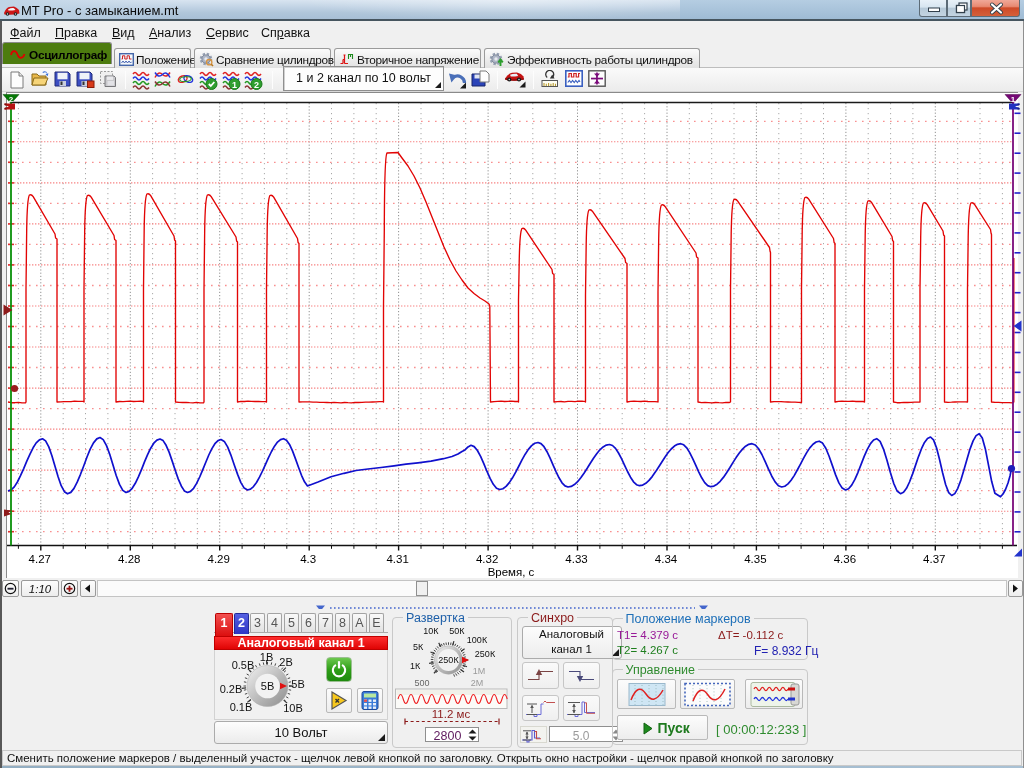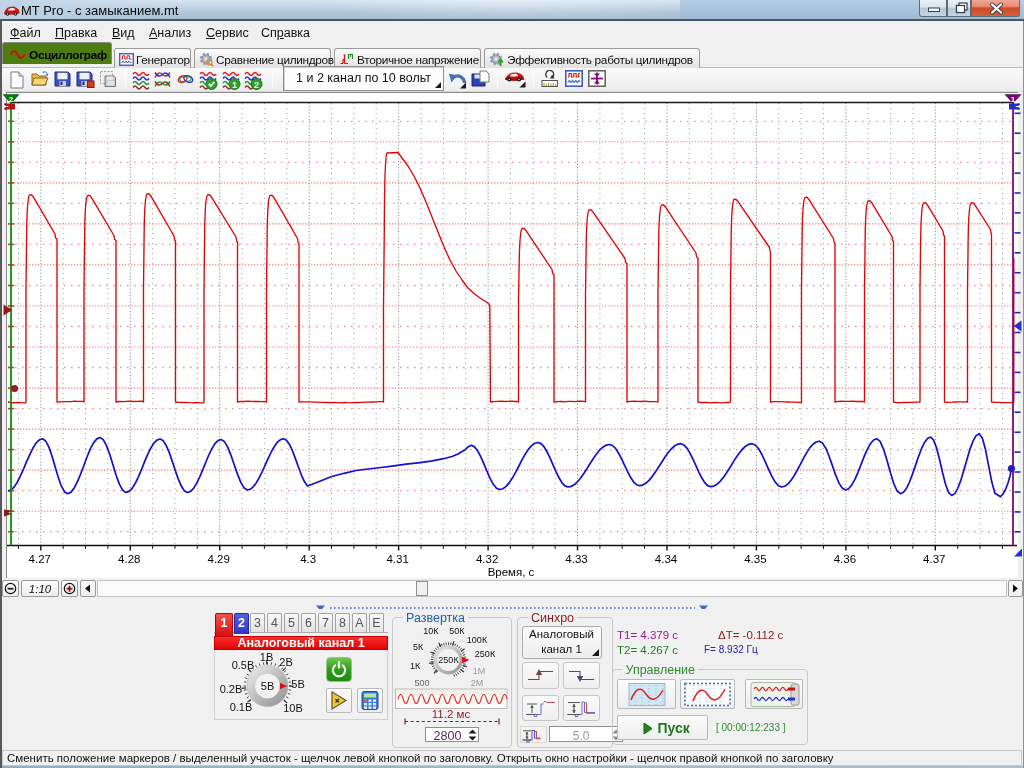--- a/index.html
+++ b/index.html
@@ -160,21 +160,21 @@
       <path d="M1,7 C2,2 6,2 7.5,6.5 C9,11 13,11 14.5,6" fill="none" stroke="#e00000" stroke-width="1.7"></path>
     </svg>
  <div class="txt" style="left:26px;top:4.5px">Осциллограф</div>
   </div>
 <div class="tab" style="left:114px;width:77px;">
  <svg style="left:4px;top:3.5px" width="15" height="13">
       <rect x="0.7" y="0.7" width="13.6" height="11.6" fill="#f4f7fb" stroke="#4466aa" stroke-width="1.4"></rect>
       <path d="M2.5,6 L3.5,6 3.5,2.8 5.8,2.8 5.8,6 8.1,6 8.1,2.8 10.4,2.8 10.4,6 12.5,6" fill="none" stroke="#cc2222" stroke-width="1"></path>
       <path d="M2.5,10 L4,8 5.5,10 7,8 8.5,10 10,8 11.5,10 12.5,8.8" fill="none" stroke="#3355aa" stroke-width="0.9"></path>
     </svg>
- <div class="txt" style="left:21px">Генератор</div>
+ <div class="txt" style="left:21px">Положение</div>
   </div>
 <div class="tab" style="left:194px;width:137px;">
  <svg style="left:4px;top:2.5px" width="15" height="15">
       <circle cx="7" cy="7" r="5.2" fill="none" stroke="#98a2b4" stroke-width="2.2" stroke-dasharray="2.4 1.7"></circle>
       <circle cx="7" cy="7" r="4.1" fill="#aeb6c6" stroke="#707a8e" stroke-width="0.8"></circle>
       <circle cx="7" cy="7" r="1.7" fill="#e8eaef"></circle>
       <circle cx="10.2" cy="10.2" r="2.7" fill="none" stroke="#d89440" stroke-width="1.3"></circle>
       <line x1="12.2" y1="12.2" x2="14" y2="14" stroke="#b87820" stroke-width="1.6"></line>
     </svg>
  <div class="txt" style="left:21px">Сравнение цилиндров</div>
@@ -620,20 +620,21 @@
           <rect x="15" y="10.5" width="3" height="2.4"></rect>
           <rect x="6" y="14" width="3" height="2.4"></rect>
           <rect x="10.5" y="14" width="3" height="2.4"></rect>
           <rect x="15" y="14" width="3" height="2.4"></rect>
           <rect x="6" y="17.5" width="3" height="2.4"></rect>
           <rect x="10.5" y="17.5" width="3" height="2.4"></rect>
           <rect x="15" y="17.5" width="3" height="2.4"></rect>
         </g>
         <rect x="6" y="10.5" width="3" height="2.4" fill="#e05050"></rect>
       </svg></div>
+<div id="chdrop">10 Вольт<div class="cornertri"></div></div>
 <div class="group" style="left:392px;top:7.5px;width:120px;height:131px;">
       <div class="gtitle" style="color:#1d5fa8">Развертка</div>
     </div>
 <svg class="abs" style="left:392px;top:7.5px" width="120" height="131" xmlns="http://www.w3.org/2000/svg">
       <defs>
         <linearGradient id="kg56" x1="0" y1="0" x2="1" y2="1">
           <stop offset="0" stop-color="#f2f2f2"></stop>
           <stop offset="0.5" stop-color="#bdbdbd"></stop>
           <stop offset="1" stop-color="#8d8d8d"></stop>
         </linearGradient>
@@ -708,21 +709,21 @@
 <div class="spin" style="left:424.5px;top:117.5px;width:54.5px;height:15.5px;">
 <div class="abs" style="left:0;top:1px;width:44px;text-align:center;font-size:12.5px;color:#5e1a5e;">2800</div>
 <svg class="abs" style="right:1px;top:1.5px" width="9" height="12">
         <polygon points="4.5,0.5 8.5,4.5 0.5,4.5" fill="#1a1a1a"></polygon>
         <polygon points="4.5,11.5 8.5,7.5 0.5,7.5" fill="#1a1a1a"></polygon>
       </svg>
     </div>
 <div class="group" style="left:517px;top:7.5px;width:96px;height:131px;">
       <div class="gtitle" style="color:#8b1a1a">Синхро</div>
     </div>
-<div class="abs" style="left:521.5px;top:16.5px;width:80px;height:33px;background:linear-gradient(180deg,#fcfcfc,#ededed);border:1px solid #ababab;border-radius:3px;font-size:11.5px;color:#111;text-align:center;line-height:15px;">Аналоговый<br>канал 1<div class="cornertri"></div></div>
+<div class="abs" style="left:521.5px;top:16.5px;width:100px;height:33px;background:linear-gradient(180deg,#fcfcfc,#ededed);border:1px solid #ababab;border-radius:3px;font-size:11.5px;color:#111;text-align:center;line-height:15px;">Аналоговый<br>канал 1<div class="cornertri"></div></div>
 <div class="syncbtn" style="left:521.5px;top:53px;width:37px;height:26.5px;"><svg width="35" height="25">
         <path d="M5,16.5 L16,16.5 L16,8.5 L30,8.5" fill="none" stroke="#7a4444" stroke-width="1.1"></path>
         <polygon points="16,6 12.8,12 19.2,12" fill="#7a4444"></polygon>
       </svg></div>
 <div class="syncbtn" style="left:563px;top:53px;width:37px;height:26.5px;"><svg width="35" height="25">
         <path d="M5,8.5 L16,8.5 L16,16.5 L30,16.5" fill="none" stroke="#4a4a7a" stroke-width="1.1"></path>
         <polygon points="16,19 12.8,13 19.2,13" fill="#4a4a7a"></polygon>
       </svg></div>
 <div class="syncbtn" style="left:521.5px;top:85.5px;width:37px;height:26.5px;"><svg width="35" height="25">
         <path d="M3,18.5 L11,18.5 L11,20.5 L14,20.5 L14,18.5 L18,18.5 L18,8 L20.5,8" fill="none" stroke="#6a6ad8" stroke-width="1"></path>
@@ -744,24 +745,27 @@
         <polygon points="6,4.5 4.4,7.5 7.6,7.5" fill="#555"></polygon>
         <polygon points="6,12.3 4.4,9.5 7.6,9.5" fill="#555"></polygon>
       </svg></div>
 <div class="spin" style="left:548.5px;top:117px;width:74px;height:15.5px;">
 <div class="abs" style="left:0;top:1.5px;width:40px;text-align:right;font-size:12px;color:#9a9a9a;">5.0</div>
 <svg class="abs" style="right:2px;top:1.5px" width="8" height="12">
         <polygon points="4,0.5 7.5,4.5 0.5,4.5" fill="#8a8a8a"></polygon>
         <polygon points="4,11.5 7.5,7.5 0.5,7.5" fill="#8a8a8a"></polygon>
       </svg>
     </div>
+<div class="group" style="left:611.5px;top:8.5px;width:196.5px;height:42px;">
+      <div class="gtitle" style="color:#1d6fb8">Положение маркеров</div>
+    </div>
 <div class="abs" style="left:617px;top:20px;font-size:11.5px;color:#971897;">T1=&nbsp;4.379 с</div>
 <div class="abs" style="left:718px;top:20px;font-size:11.5px;color:#8b1a1a;">ΔT=&nbsp;-0.112 с</div>
 <div class="abs" style="left:617px;top:35px;font-size:11.5px;color:#1e7e1e;">T2=&nbsp;4.267 с</div>
-<div class="abs" style="left:704px;top:35px;font-size:10px;color:#2222b2;">F=&nbsp;8.932 Гц</div>
+<div class="abs" style="left:754px;top:35px;font-size:12px;color:#2222b2;">F=&nbsp;8.932 Гц</div>
 <div class="group" style="left:611.5px;top:60px;width:196.5px;height:75.5px;">
       <div class="gtitle" style="color:#2e8b2e">Управление</div>
     </div>
 <div class="ctlbtn" style="left:616.5px;top:69.5px;width:59px;height:30.5px;"><svg width="57" height="29">
         <rect x="11" y="3.5" width="36" height="22" fill="#cfe6f4" stroke="#9ab8cc"></rect>
         <g stroke="#8aa" stroke-width="0.7" stroke-dasharray="1 2.2">
           <line x1="17" y1="5" x2="17" y2="25"></line>
           <line x1="24" y1="5" x2="24" y2="25"></line>
           <line x1="31" y1="5" x2="31" y2="25"></line>
           <line x1="38" y1="5" x2="38" y2="25"></line>
@@ -787,21 +791,21 @@
         <path d="M8,19 q1.7,-3 3.4,0 q1.7,3 3.4,0 q1.7,-3 3.4,0 q1.7,3 3.4,0 q1.7,-3 3.4,0 q1.7,3 3.4,0 q1.7,-3 3.4,0 q1.7,3 3.4,0 q1.7,-3 3.4,0 q1.7,3 3.4,0" fill="none" stroke="#2233dd" stroke-width="1.3"></path>
         <rect x="42" y="7.5" width="7" height="3" fill="#cc1111"></rect>
         <rect x="42" y="17.5" width="7" height="3" fill="#2233cc"></rect>
       </svg></div>
 <div class="ctlbtn" style="left:616.5px;top:105.5px;width:91.5px;height:25.5px;">
 <svg class="abs" style="left:24px;top:6px" width="12" height="14">
         <polygon points="2,1 2,12 10,6.5" fill="#1e8a1e" stroke="#126212"></polygon>
       </svg>
 <div class="abs" style="left:40px;top:4px;font-size:14px;font-weight:bold;color:#1e7a1e;">Пуск</div>
     </div>
-<div class="abs" style="left:716px;top:113px;font-size:10px;color:#2e8b2e;">[ 00:00:12:233 ]</div>
+<div class="abs" style="left:716px;top:113px;font-size:13px;color:#2e8b2e;">[ 00:00:12:233 ]</div>
 </div>
 
 <div id="statusbar" class="abs">
     <div>Сменить положение маркеров / выделенный участок - щелчок левой кнопкой по заголовку. Открыть окно настройки - щелчок правой кнопкой по заголовку</div>
   </div>
 <div id="botline" class="abs"></div>
 <div id="leftline" class="abs"></div>
 <div id="rightline" class="abs"></div>
 
 </body></html>

